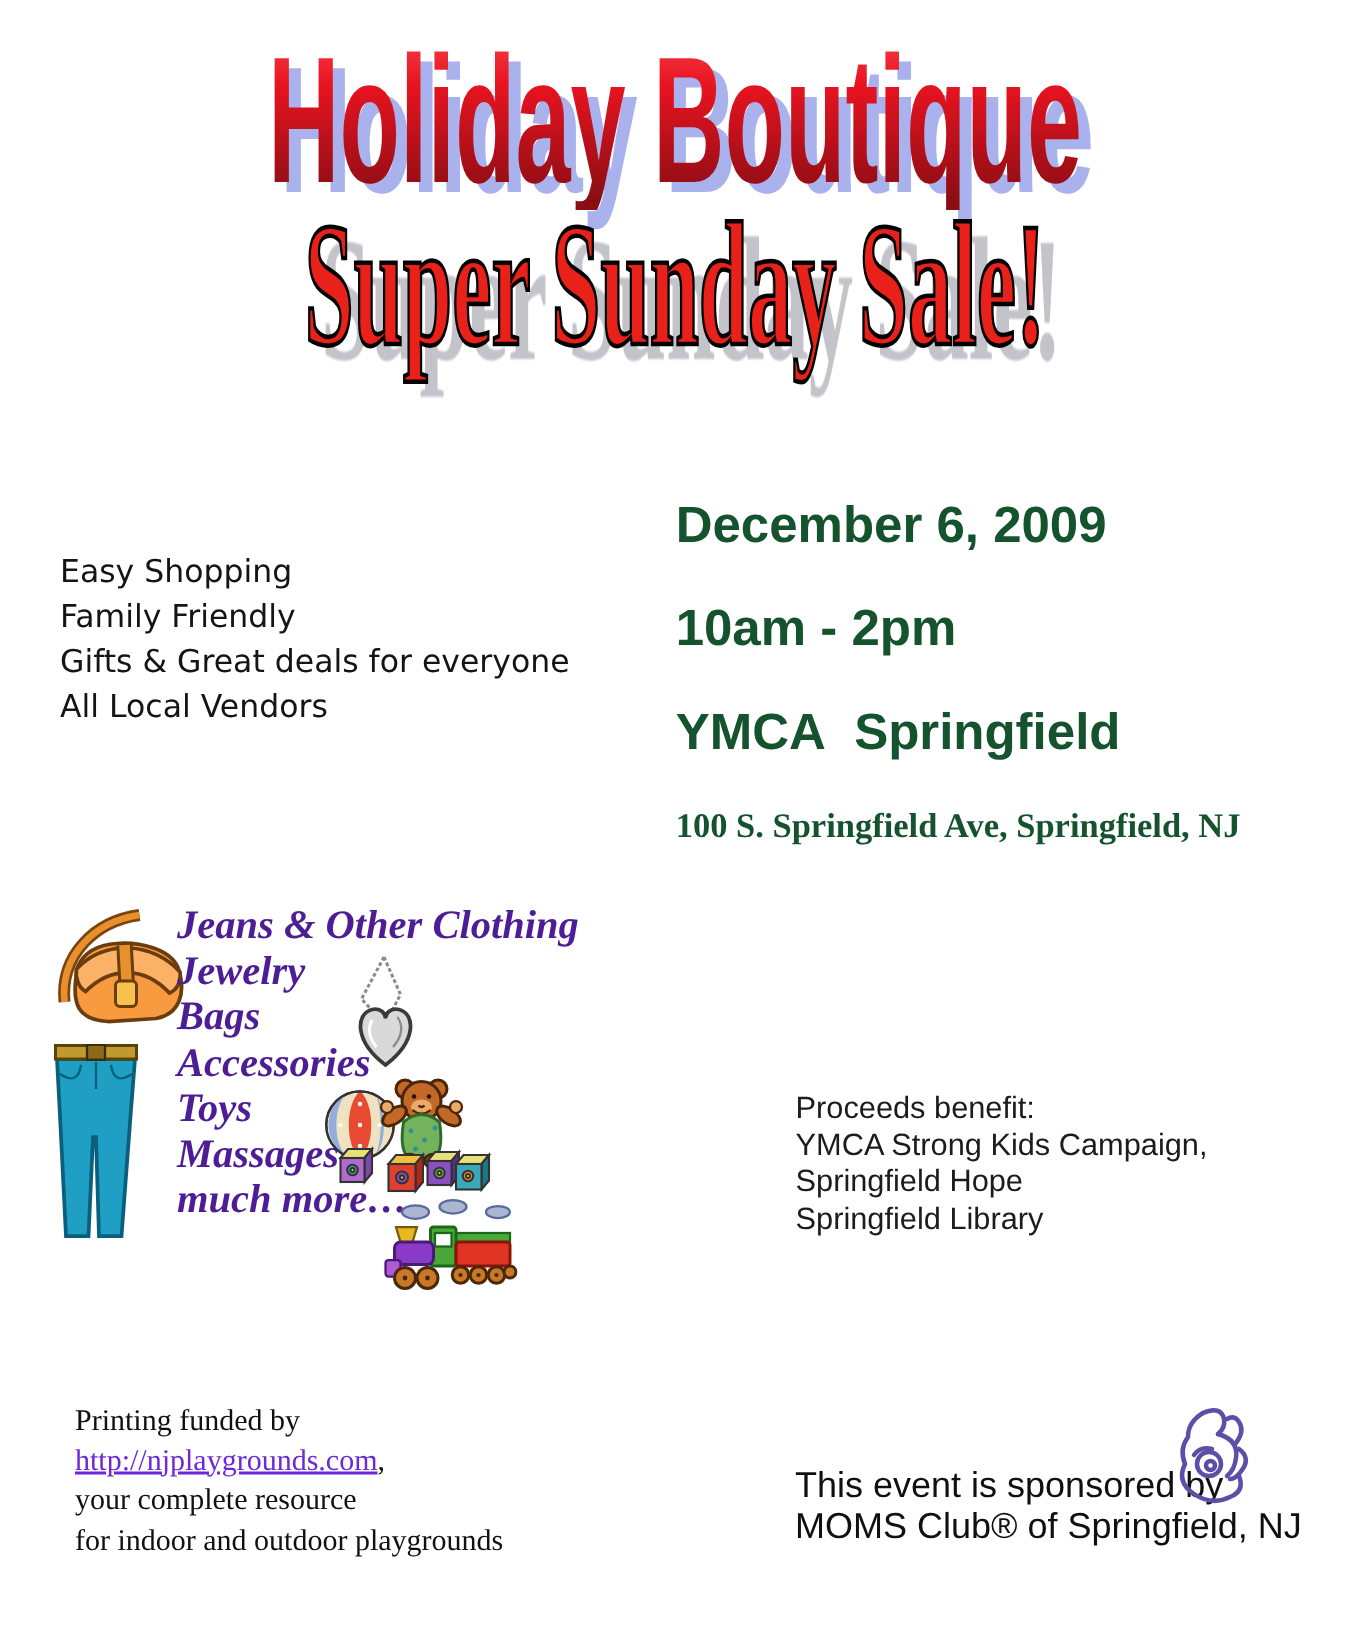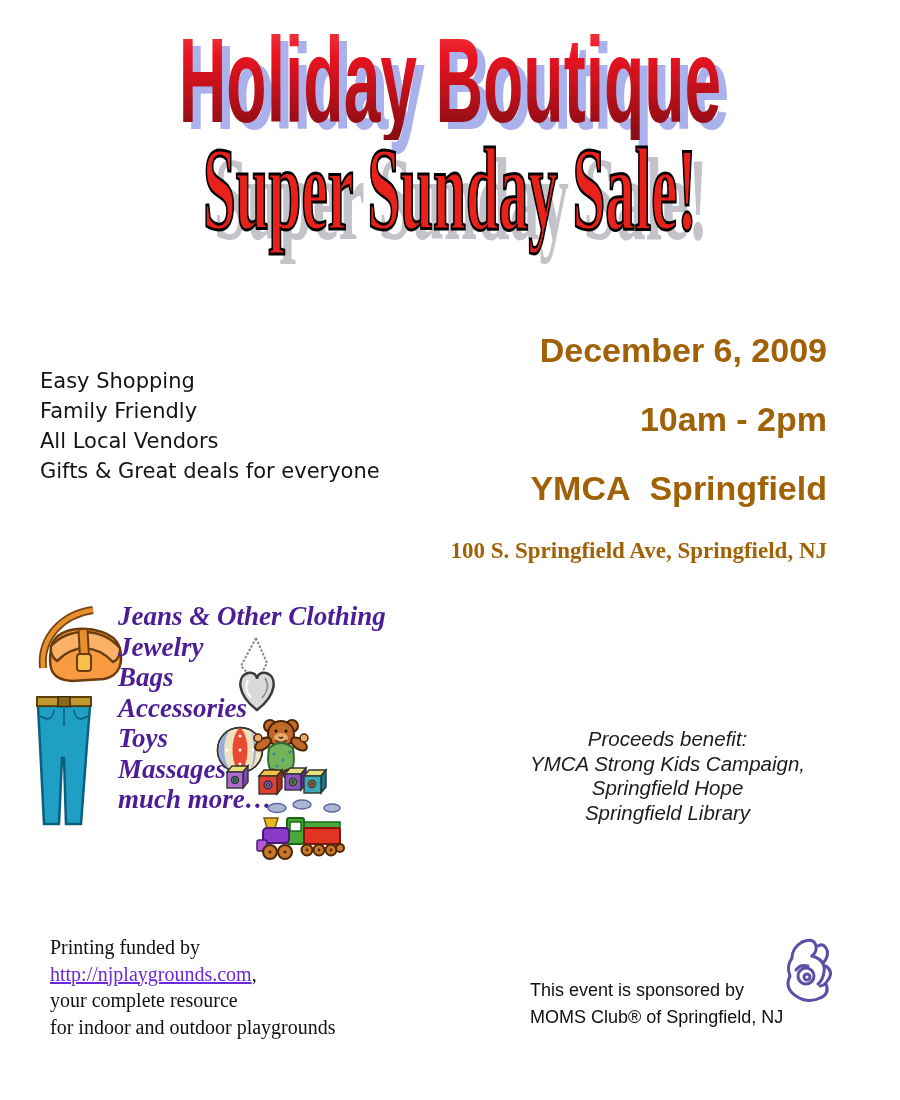--- a/index.html
+++ b/index.html
@@ -18,39 +18,39 @@
   .banner-subtitle{top:131px;}
   .banner-subtitle span{font-family:"Liberation Serif",serif;font-weight:bold;font-size:118px;line-height:1;}
   .s-shadow{transform:translateX(calc(-50% + 11px)) translateY(10px) scaleX(0.5);color:#c3c3c9;filter:blur(0.6px);}
   .s-main{transform:translateX(-50%) scaleX(0.5);color:#e8211a;-webkit-text-stroke:3px #000;}
 
   
   .features{position:absolute;left:40px;top:366px;font-family:"DejaVu Sans",sans-serif;
             font-size:21px;line-height:30px;color:#141414;}
 
   
-  .event{position:absolute;right:73px;top:330px;text-align:right;color:#a16207;}
+  .event{position:absolute;right:73px;top:330px;color:#14532d;}
   .ev-line{font-weight:bold;font-size:34px;line-height:40px;margin-bottom:29px;}
   .ev-addr{font-family:"Liberation Serif",serif;font-weight:bold;font-size:23px;line-height:28px;}
 
   
   .items{position:absolute;left:118px;top:601px;font-family:"Liberation Serif",serif;
          font-style:italic;font-weight:bold;font-size:27px;line-height:30.5px;color:#4c1d95;}
 
   
-  .proceeds{position:absolute;right:95px;top:727px;text-align:center;font-style:italic;
+  .proceeds{position:absolute;right:95px;top:727px;text-align:left;
             font-size:20.5px;line-height:24.5px;color:#1c1c1c;}
 
   
   .printing{position:absolute;left:50px;top:934px;font-family:"Liberation Serif",serif;
             font-size:20px;line-height:26.5px;color:#101010;}
   .printing a{color:#6d28d9;text-decoration:underline;}
 
   
-  .sponsor{position:absolute;left:530px;top:977px;font-size:18px;line-height:27px;color:#101010;}
+  .sponsor{position:absolute;left:530px;top:977px;font-size:24px;line-height:27px;color:#101010;}
 
   
   .art{position:absolute;}
   .art-handbag{left:30px;top:600px;}
   .art-jeans{left:28px;top:696px;}
   .art-necklace{left:226px;top:636px;}
   .art-toys{left:203px;top:710px;}
   .art-train{left:255px;top:798px;}
   .art-logo{left:780px;top:936px;}
 </style>
@@ -65,22 +65,22 @@
   </div>
 
   <div class="banner banner-subtitle">
     <span class="s-shadow">Super Sunday Sale!</span>
     <span class="s-main">Super Sunday Sale!</span>
   </div>
 
   <div class="features">
     <div>Easy Shopping</div>
     <div>Family Friendly</div>
+    <div>Gifts &amp; Great deals for everyone</div>
     <div>All Local Vendors</div>
-    <div>Gifts &amp; Great deals for everyone</div>
   </div>
 
   <div class="event">
     <div class="ev-line">December 6, 2009</div>
     <div class="ev-line">10am - 2pm</div>
     <div class="ev-line">YMCA&nbsp; Springfield</div>
     <div class="ev-addr">100 S. Springfield Ave, Springfield, NJ</div>
   </div>
 
   <svg class="art art-handbag" width="100" height="90" viewBox="0 0 100 90">

